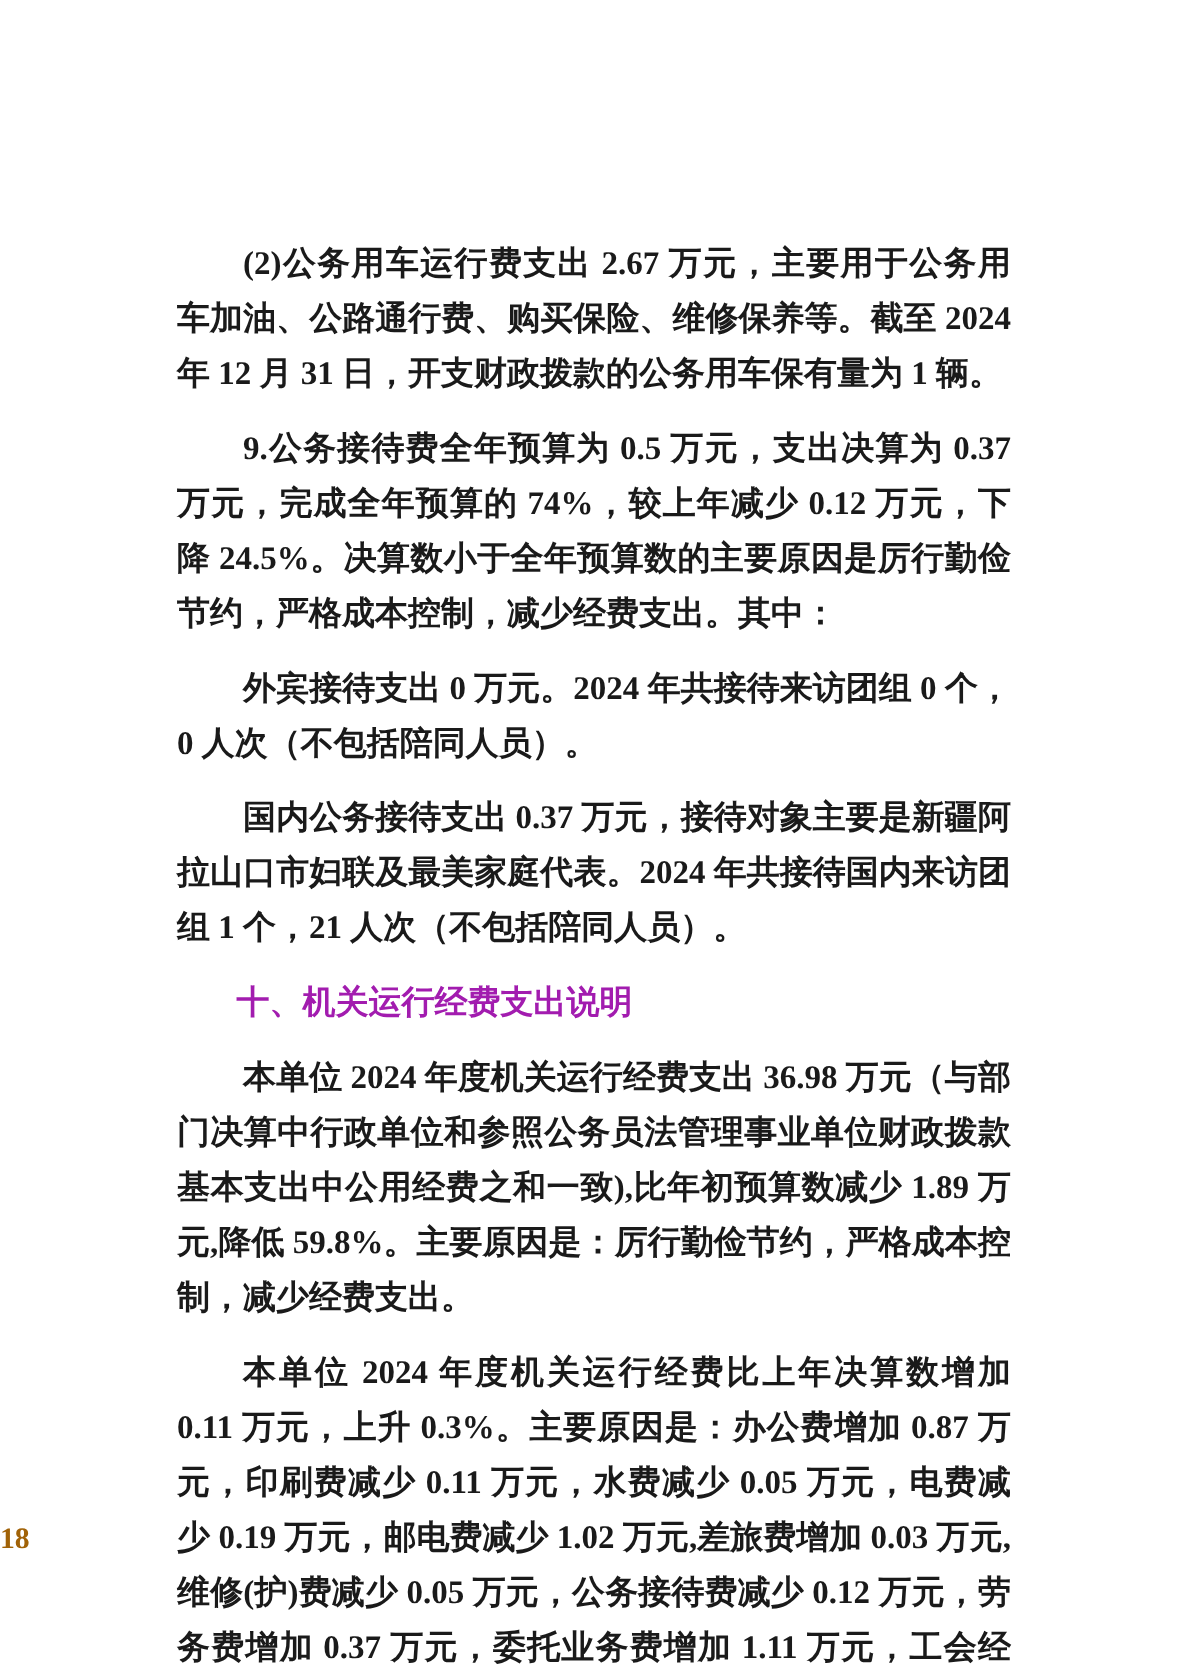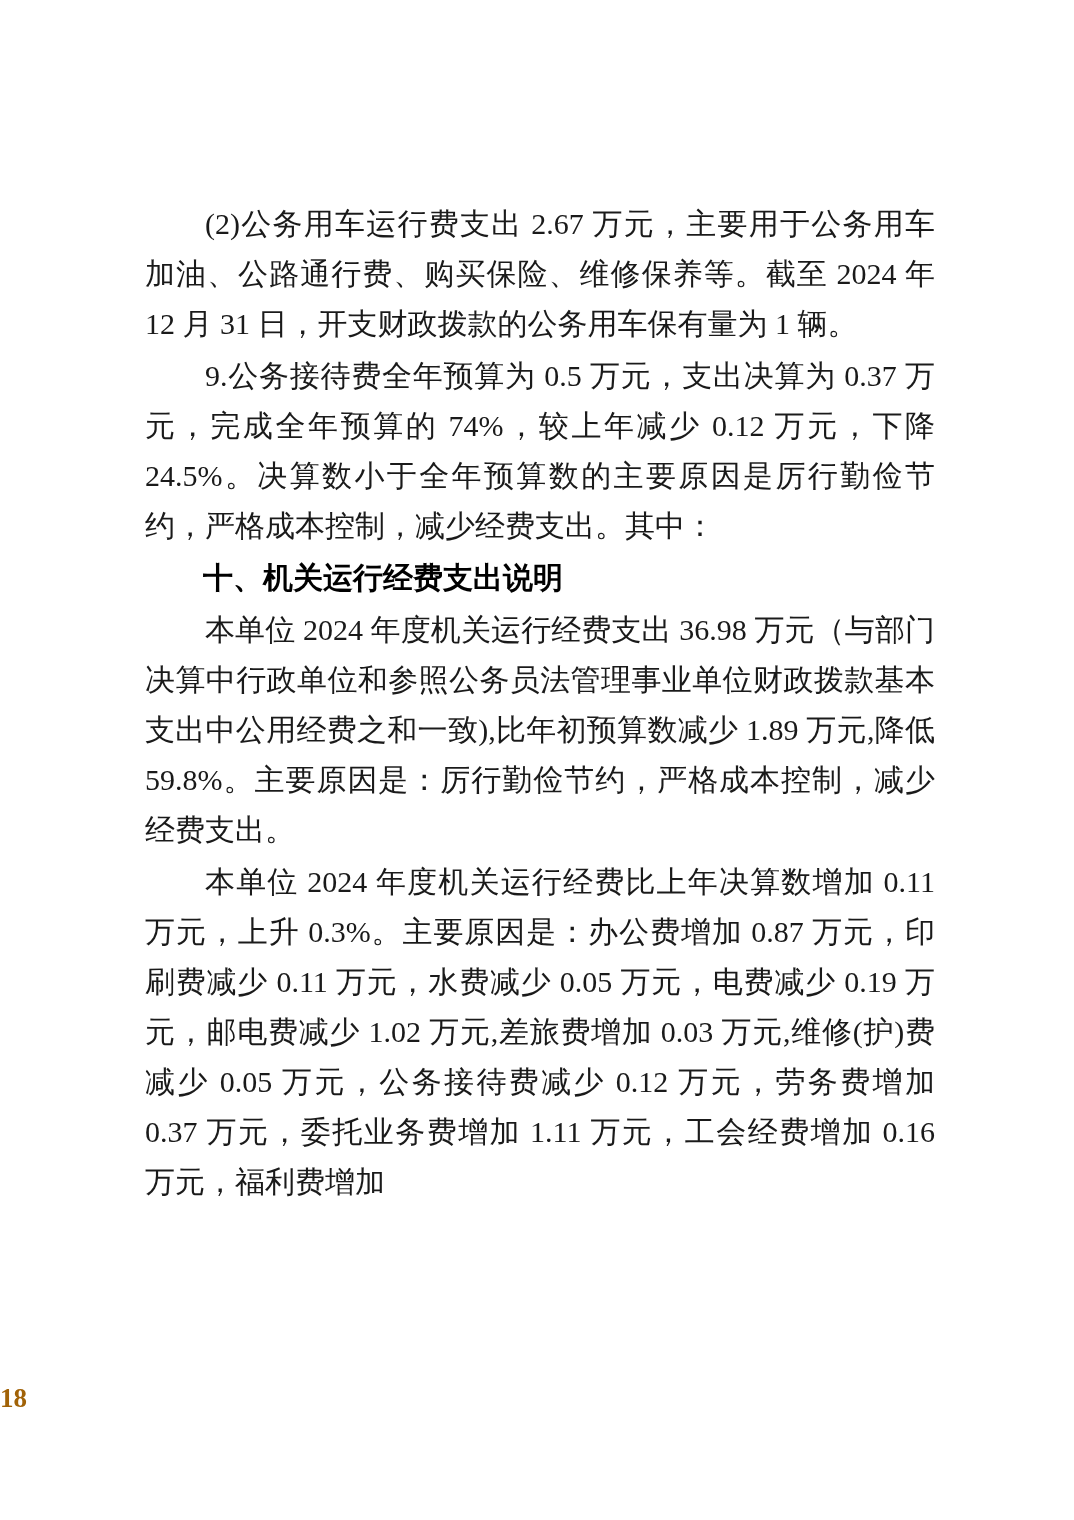--- a/index.html
+++ b/index.html
@@ -20,50 +20,53 @@
     position: absolute;
     left: 143px;
     top: 197px;
     width: 794px;
     font-size: 30px;
     line-height: 50px;
     text-align: justify;
     text-align-last: left;
   }
   .content p {
-    margin: 2px;
+    margin: 18px;
     padding: 0;
     text-indent: 2em;
+    font-weight: bold;
   }
   .section-heading {
-    margin: 0;
+    margin: 12px;
     padding: 0;
     text-indent: 2em;
     font-family: "Liberation Sans", "DejaVu Sans", sans-serif;
     font-weight: 700;
     font-size: 30px;
     line-height: 50px;
-    color: #000000;
+    color: #a21caf;
   }
   .page-number {
     position: absolute;
     top: 1381px;
     left: 0;
     width: 100%;
     font-size: 27px;
     line-height: 34px;
     color: #a16207;
     font-weight: bold;
   }
 </style>
 </head>
 <body>
 
 <div class="page">
   <div class="content">
     <p>(2)公务用车运行费支出 2.67 万元，主要用于公务用车加油、公路通行费、购买保险、维修保养等。截至 2024 年 12 月 31 日，开支财政拨款的公务用车保有量为 1 辆。</p>
     <p>9.公务接待费全年预算为 0.5 万元，支出决算为 0.37 万元，完成全年预算的 74%，较上年减少 0.12 万元，下降 24.5%。决算数小于全年预算数的主要原因是厉行勤俭节约，严格成本控制，减少经费支出。其中：</p>
+    <p>外宾接待支出 0 万元。2024 年共接待来访团组 0 个，0 人次（不包括陪同人员）。</p>
+    <p>国内公务接待支出 0.37 万元，接待对象主要是新疆阿拉山口市妇联及最美家庭代表。2024 年共接待国内来访团组 1 个，21 人次（不包括陪同人员）。</p>
     <h2 class="section-heading">十、机关运行经费支出说明</h2>
     <p>本单位 2024 年度机关运行经费支出 36.98 万元（与部门决算中行政单位和参照公务员法管理事业单位财政拨款基本支出中公用经费之和一致),比年初预算数减少 1.89 万元,降低 59.8%。主要原因是：厉行勤俭节约，严格成本控制，减少经费支出。</p>
     <p>本单位 2024 年度机关运行经费比上年决算数增加 0.11 万元，上升 0.3%。主要原因是：办公费增加 0.87 万元，印刷费减少 0.11 万元，水费减少 0.05 万元，电费减少 0.19 万元，邮电费减少 1.02 万元,差旅费增加 0.03 万元,维修(护)费减少 0.05 万元，公务接待费减少 0.12 万元，劳务费增加 0.37 万元，委托业务费增加 1.11 万元，工会经费增加 0.16 万元，福利费增加</p>
   </div>
   <div class="page-number">18</div>
 </div>
 
 </body></html>

